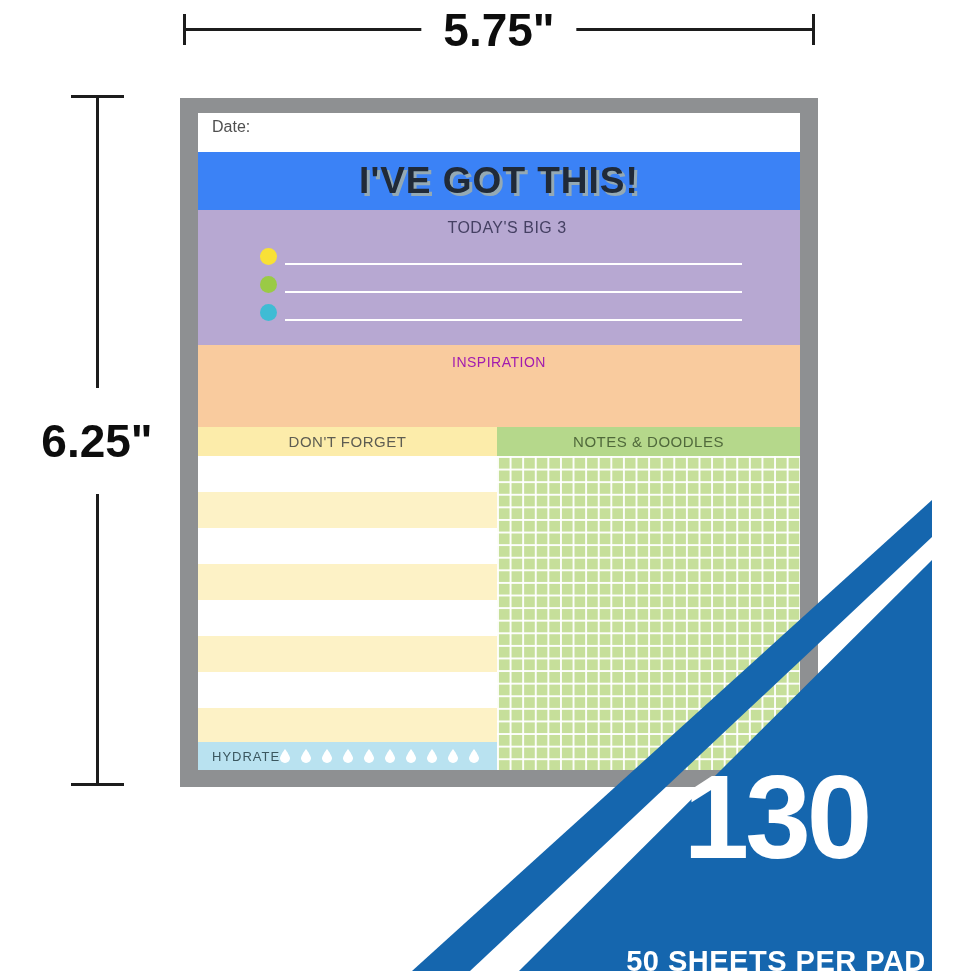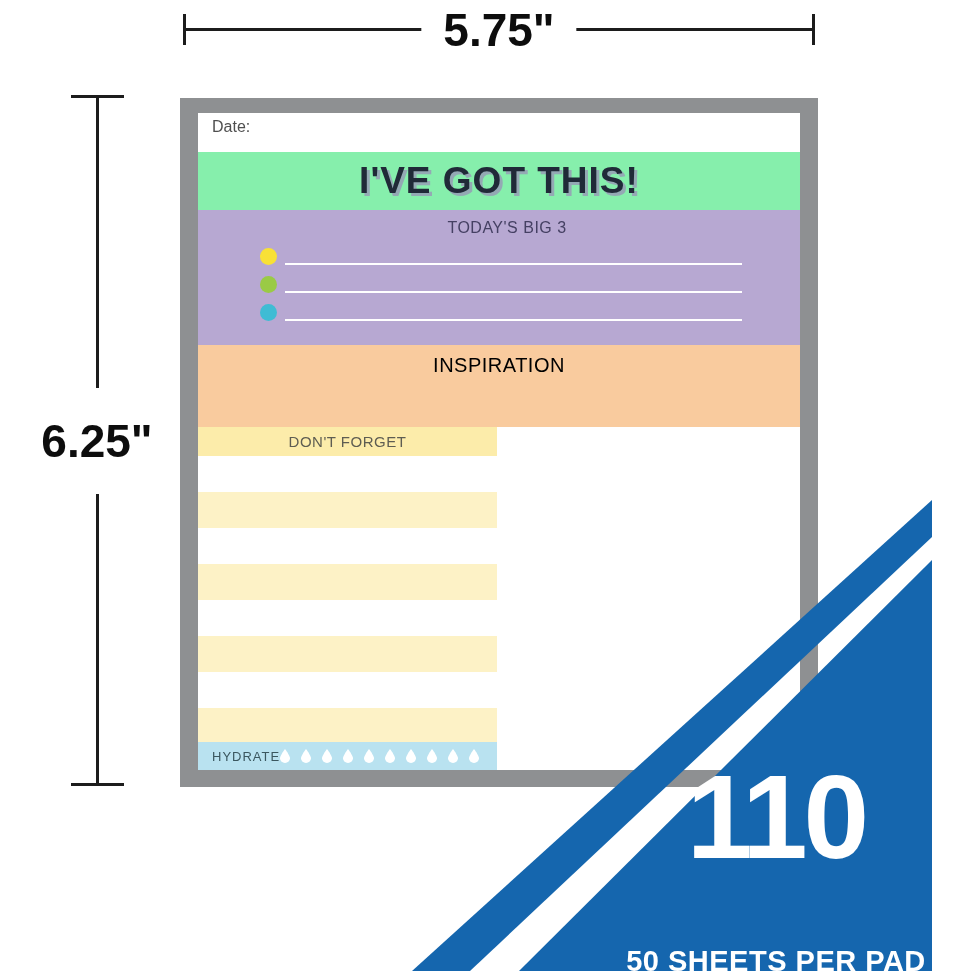--- a/index.html
+++ b/index.html
@@ -25,34 +25,34 @@
   
   .pad { position:absolute; left:180px; top:98px; width:638px; height:689px; background:#8e9092; }
   .pad-content { position:absolute; left:18px; top:15px; width:602px; height:657px; background:#fff; overflow:hidden; }
   .pad-section { position:absolute; left:0; width:602px; }
 
   .date-row { top:0; height:39px; background:#ffffff; display:flex; align-items:center;
       justify-content:space-between; box-sizing:border-box; padding:0 17px 12px 14px; }
   .date-label { font-size:16px; color:#4f4f4f; }
   .days { display:flex; gap:13px; font-size:15px; color:#4a4a4a; }
 
-  .title-band { top:39px; height:58px; background:#86efac; display:flex; align-items:center; justify-content:center; }
+  .title-band { top:39px; height:58px; background:#3b82f6; display:flex; align-items:center; justify-content:center; }
   .pad-title { font-size:37px; font-weight:800; letter-spacing:1px; color:#202a38;
       text-shadow:3px 3px 0 #94a9b4; }
 
   .big3 { top:97px; height:135px; background:#b7a8d2;padding-left:16px; }
   .big3-heading { position:absolute; top:9px; left:0; width:100%; text-align:center;
       font-size:16px; color:#454063; letter-spacing:0.5px; }
   .big3-row { position:absolute; left:0; width:100%; height:26px; }
   .big3-dot { position:absolute; left:62px; top:0; width:17px; height:17px; border-radius:50%; }
   .big3-line { position:absolute; left:87px; top:15px; width:457px; height:2px; background:#ffffff; }
 
   .inspiration { top:232px; height:82px; background:#f9cb9e; }
   .inspiration-heading { position:absolute; top:9px; left:0; width:100%; text-align:center;
-      font-size:20px; color:#000000; letter-spacing:0.5px; }
+      font-size:14px; color:#a21caf; letter-spacing:0.5px; }
 
   .col { position:absolute; top:314px; height:431px; }
   .col-left  { left:0; width:299px; }
   .col-right { left:299px; width:303px; }
   .col-header { position:absolute; top:0; left:0; right:0; height:29px; display:flex;
       align-items:center; justify-content:center; font-size:15px; letter-spacing:0.5px; }
   .col-left  .col-header { background:#fcecaa; color:#5e5d52; }
   .col-right .col-header { background:#b5d88b; color:#50693b; }
   .stripes { position:absolute; top:29px; left:0; right:0; height:286px;
       background:repeating-linear-gradient(180deg, #ffffff 0 36px, #fdf2c6 36px 72px); }
@@ -178,24 +178,28 @@
               </span>
               <span class="drop">
                 <svg width="10" height="14" viewBox="0 0 10 14">
                   <path d="M5 0 C5 0 0 6.5 0 9.3 A5 4.7 0 0 0 10 9.3 C10 6.5 5 0 5 0 Z" fill="#ffffff"></path>
                 </svg>
               </span>
             </span>
         </div>
       </div>
 
+      <div class="col col-right">
+        <div class="col-header">NOTES &amp; DOODLES</div>
+        <div class="grid"></div>
+      </div>
 
     </div>
   </div>
 
   <svg class="badge-svg" viewBox="0 0 970 971">
     <polygon points="932,500 932,537 470,971 412,971" fill="#1566ae"></polygon>
     <polygon points="932,560 932,971 519,971" fill="#1566ae"></polygon>
   </svg>
-  <div class="badge-text badge-count">110</div>
+  <div class="badge-text badge-count">130</div>
   <div class="badge-text badge-sub">50 SHEETS PER PAD</div>
 
 </div>
 
 </body></html>

